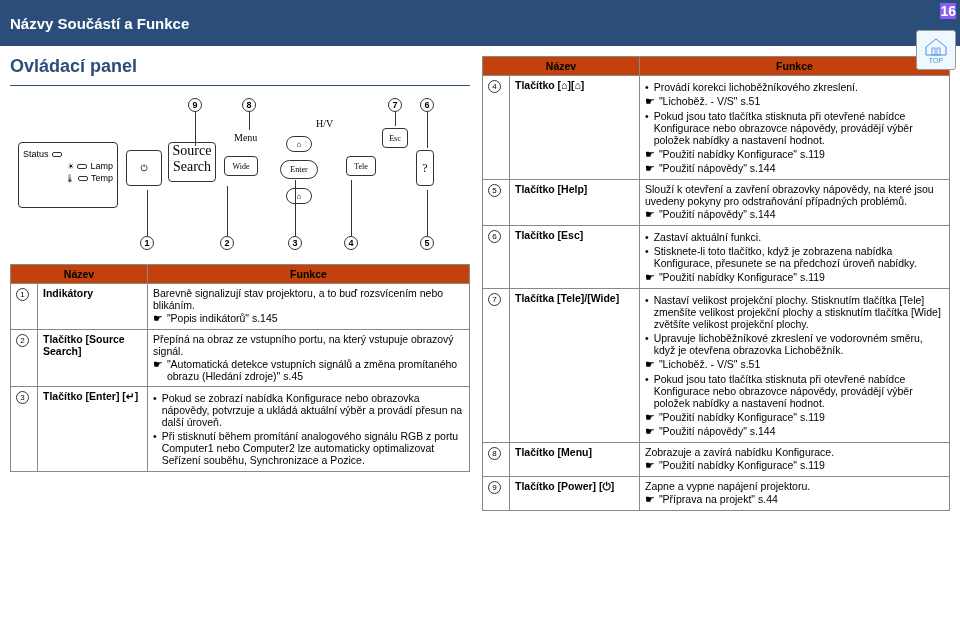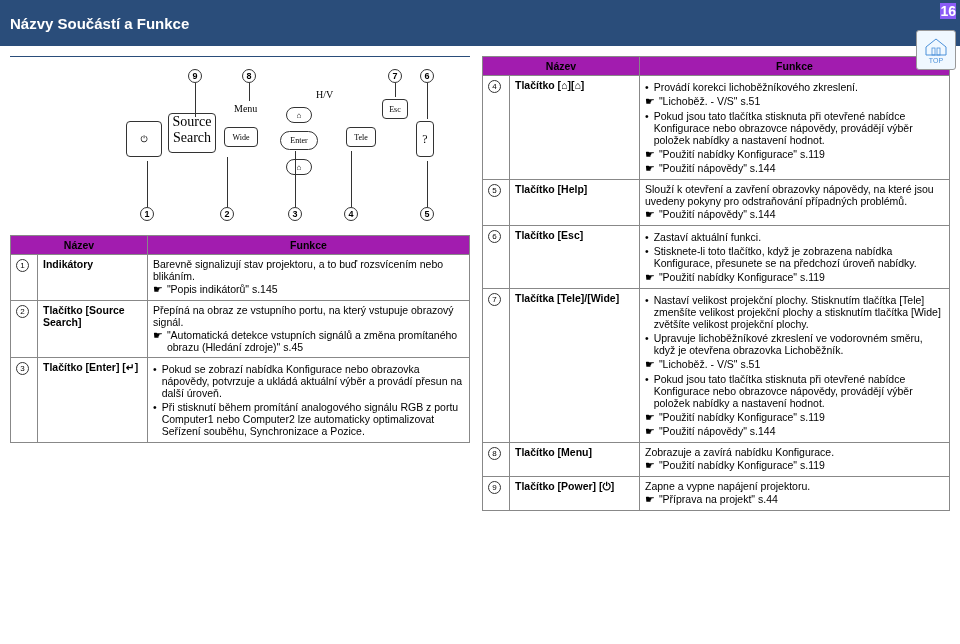--- a/index.html
+++ b/index.html
@@ -39,21 +39,21 @@
   .help-box { left: 406px; top: 54px; width: 18px; height: 36px; display: flex; align-items: center; justify-content: center; font-size: 12px; font-family: serif; }
   
   .callout { position: absolute; width: 14px; height: 14px; border-radius: 50%; background: #fff; border: 1px solid #333; display: flex; align-items: center; justify-content: center; font-size: 9px; font-weight: bold; }
   .callout.top { top: 2px; }
   .callout.bot { top: 140px; }
   .c1 { left: 130px; } .c2 { left: 210px; } .c3 { left: 278px; } .c4 { left: 334px; } .c5 { left: 410px; }
   .c6 { left: 410px; } .c7 { left: 378px; } .c8 { left: 232px; } .c9 { left: 178px; }
   .callout-line { position: absolute; background: #333; width: 1px; }
   
   table.desc { width: 100%; border-collapse: collapse; font-size: 10.5px; }
-  table.desc th { background: #a21caf; border: 1px solid #888; padding: 3px 5px; font-weight: bold; text-align: center; }
+  table.desc th { background: #c2410c; border: 1px solid #888; padding: 3px 5px; font-weight: bold; text-align: center; }
   table.desc td { border: 1px solid #888; padding: 3px 5px; vertical-align: top; }
   table.desc td.num { width: 22px; text-align: center; vertical-align: top; }
   table.desc td.name { width: 110px; font-weight: bold; }
   .right-col table.desc td.name { width: 130px; }
   
   .bullet { display: flex; margin: 2px 0; }
   .bullet::before { content: "•"; margin-right: 5px; }
   .ref { display: flex; margin: 1px 0; }
   .ref::before { content: "☛"; margin-right: 4px; font-size: 11px; }
   .circ { display: inline-flex; width: 13px; height: 13px; border: 1px solid #333; border-radius: 50%; align-items: center; justify-content: center; font-size: 8px; margin-right: 3px; }
@@ -72,33 +72,50 @@
         <path d="M2 9 L12 1 L22 9 L22 17 L2 17 Z" fill="none" stroke="#4a90d9" stroke-width="1"></path>
         <rect x="8" y="10" width="3" height="7" fill="none" stroke="#4a90d9" stroke-width="0.8"></rect>
         <rect x="13" y="10" width="3" height="7" fill="none" stroke="#4a90d9" stroke-width="0.8"></rect>
       </svg>
     <span>TOP</span>
   </div>
 </div>
 
 <div class="content">
   <div class="left-col">
+    <div class="section-title">Ovládací panel</div>
     <hr class="hr">
 
     <div class="panel-diagram">
 
       <div class="callout top c9">9</div>
       <div class="callout top c8">8</div>
       <div class="callout top c7">7</div>
       <div class="callout top c6">6</div>
       <div class="callout-line" style="left:185px;top:16px;height:34px"></div>
       <div class="callout-line" style="left:239px;top:16px;height:18px"></div>
       <div class="callout-line" style="left:385px;top:16px;height:14px"></div>
       <div class="callout-line" style="left:417px;top:16px;height:36px"></div>
 
+      <div class="panel-box status-box">
+        <div class="status-row">
+            <span>Status</span> 
+            <span class="led"></span>
+          </div>
+        <div class="status-row" style="justify-content:flex-end">
+            <span style="font-size:8px">☀</span>
+            <span class="led"></span> 
+            <span>Lamp</span>
+          </div>
+        <div class="status-row" style="justify-content:flex-end">
+            <span style="font-size:8px">🌡</span>
+            <span class="led"></span> 
+            <span>Temp</span>
+          </div>
+      </div>
       <div class="panel-box power-box">
           <span class="smicon">⏻</span>
         </div>
       <div class="panel-box ss-box">
           <span style="white-space:pre-line;text-align:center">Source
 Search</span>
         </div>
       <div class="menu-label">Menu</div>
       <div class="hv-label">H/V</div>
       <div class="panel-box wide-box">Wide</div>

